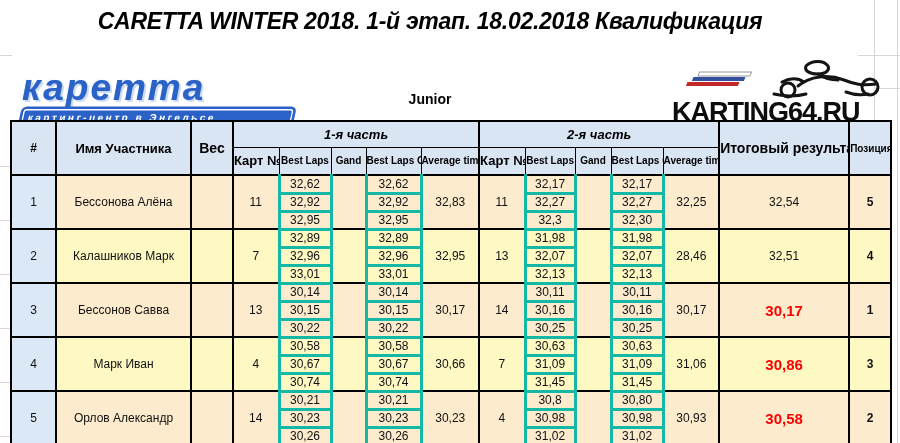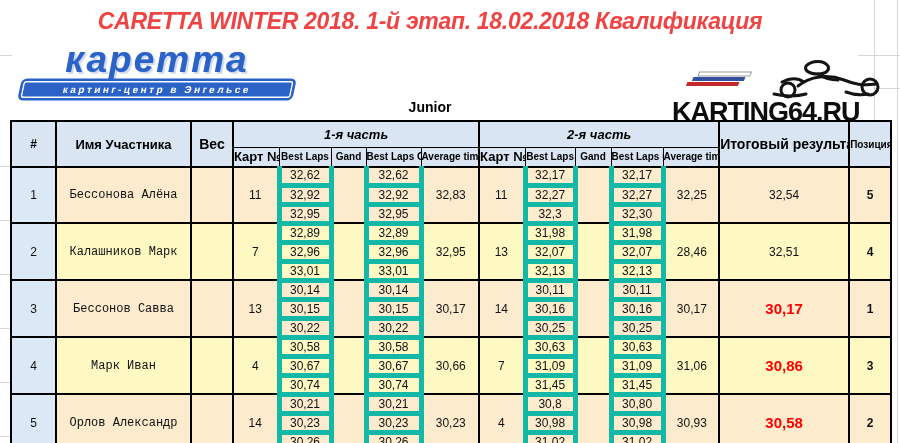--- a/index.html
+++ b/index.html
@@ -7,73 +7,73 @@
     position:relative;width:900px;height:443px;background:#ffffff;
     font-family:"Liberation Sans",sans-serif;color:#111;overflow:hidden;
   }
   
   .gl{position:absolute;background:#d6d6d6;}
   .gl-ticks{position:absolute;left:0;top:166px;width:10px;height:272px;
     background:repeating-linear-gradient(180deg,#d6d6d6 0 1px,transparent 1px 54px);}
   
   .title{
     position:absolute;top:8px;left:0;width:860px;text-align:center;
-    font-size:23px;font-weight:bold;font-style:italic;letter-spacing:-.3px;color:#ef4444;
-  }
-  
-  .logo-left{position:absolute;left:22px;top:42px;width:270px;text-align:center;}
+    font-size:23px;font-weight:bold;font-style:italic;letter-spacing:-.3px;color:#000000;
+  }
+  
+  .logo-left{position:absolute;left:22px;top:70px;width:270px;}
   .logo-left .word{
     font-size:37px;line-height:36px;font-weight:bold;font-style:italic;
     color:#2b62c8;letter-spacing:2px;
     text-shadow:0 0 1px #9db9e8, 2px 2px 0 #cfdcf2;
   }
   .logo-left .banner{
     margin-top:3px;background:#2b62c8;color:#fff;border-radius:3px;
     transform:skewX(-12deg);padding:3px 6px;font-size:10px;font-weight:bold;
     letter-spacing:2.5px;box-shadow:0 0 0 1.5px #fff inset,0 0 0 2.5px #2b62c8;
   }
   
   .category{position:absolute;top:91px;left:280px;width:300px;text-align:center;
-    font-size:14px;font-weight:bold;color:#000;margin-top:8px;}
+    font-size:14px;font-weight:bold;color:#000;}
   
   .logo-right{position:absolute;left:672px;top:56px;width:222px;text-align:left;}
   .logo-right svg{display:block;margin:0 auto;}
   .logo-right .big{font-size:27px;line-height:24px;font-weight:bold;color:#0d0d0d;
     letter-spacing:-1px;transform:scaleY(1.05);}
   .smudge{width:132px;height:4px;margin:2px 2px 0 auto;opacity:.85;
     background:repeating-linear-gradient(90deg,#222 0 2px,transparent 2px 4px);}
   
   table.results{
     position:absolute;left:10px;top:120px;width:880px;
     border-collapse:collapse;table-layout:fixed;
     border:2px solid #000;
   }
   .results th,.results td{
     padding:0;text-align:center;vertical-align:middle;overflow:hidden;white-space:nowrap;
   }
   .results thead th{background:#d9e5f2;border:1px solid #000;font-weight:bold;color:#000;}
   .results thead tr.hr1{height:26px;}
-  .results thead tr.hr2{height:20px;}
+  .results thead tr.hr2{height:28px;}
   .hnum{font-size:12px;}
   .hname{font-size:13px;}
   .hweight{font-size:14px;}
   .hpart{font-size:13px;font-weight:normal;font-style:italic;}
   .hkart{font-size:13px;}
   .hsub{font-size:10px;}
   .htotal{font-size:14px;}
   .hpos{font-size:10px;}
   .results tbody tr{height:18px;}
   .results tbody td{font-size:12px;}
   tr.rt td{border-top:2px solid #000;}
   .thL{border-left:2px solid #000 !important;}
   .thR{border-right:2px solid #000 !important;}
-  td.lap{border:5px solid #14b8a6;}
+  td.lap{border:3px solid #14b8a6;}
   tr.rt td.lap{border-top:2px solid #000;}
   td.cnum{background:#dbe8f6;font-size:13px;}
-  td.cname{font-size:13px;font-family:Liberation Mono, monospace;}
+  td.cname{font-size:13px;}
   td.ctotal{font-size:13px;}
   td.ctotal.red{color:#ff0000;font-weight:bold;font-size:15px;}
   td.cpos{font-size:17px;font-weight:bold;}
   tr.cream td{background:#fceccd;}
   tr.cream td.cnum{background:#dbe8f6;}
   tr.white td{background:#fef9c3;}
   tr.white td.cnum{background:#dbe8f6;}
 </style>
 </head>
 <body>

